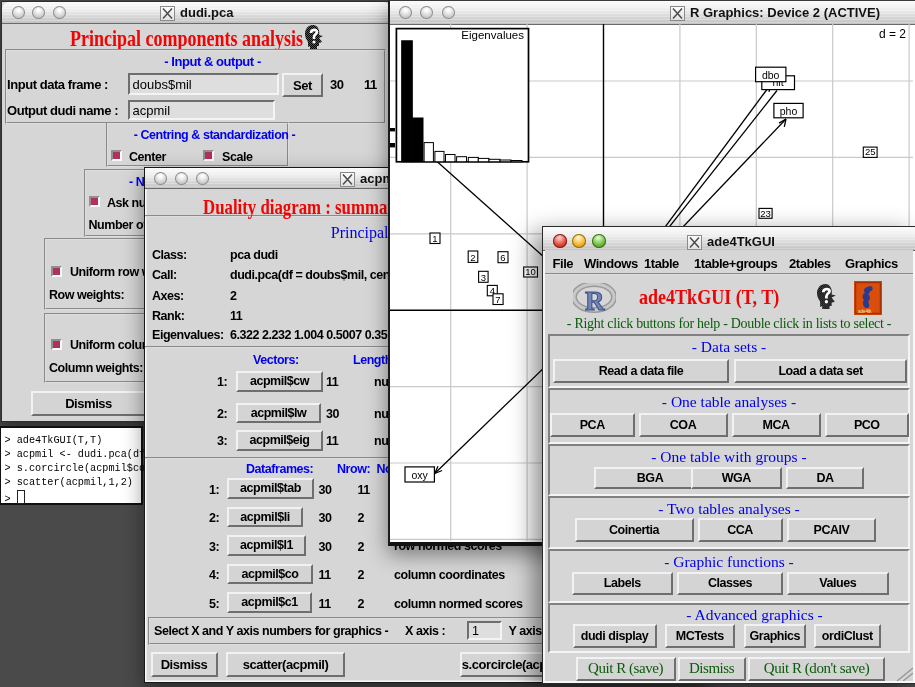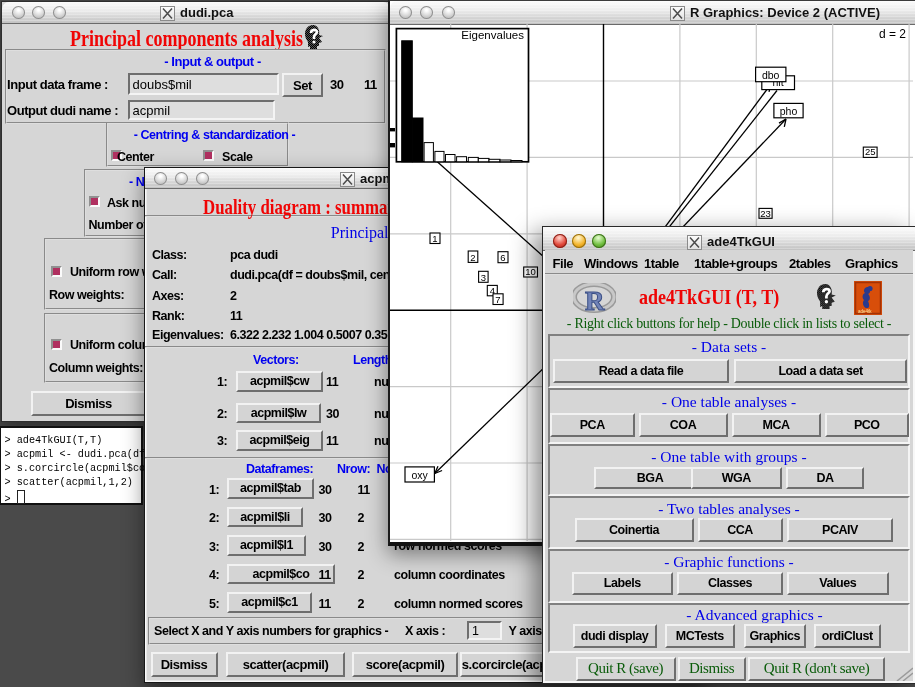--- a/index.html
+++ b/index.html
@@ -67,21 +67,21 @@
   <div class="entry" style="left:125.5px;top:71px;width:151px;height:22px;font-size:13px;padding-top:2px;">doubs$mil</div>
   <div class="btn" style="left:280px;top:71px;width:41px;height:24px;font-size:13px;">Set</div>
   <div class="lbl" style="left:328px;top:75px;font-size:13px;">30</div>
   <div class="lbl" style="left:362px;top:75px;font-size:13px;">11</div>
   <div class="lbl" style="left:5px;top:101px;font-size:13px;">Output dudi name :</div>
   <div class="entry" style="left:125.5px;top:98px;width:147px;height:20px;font-size:13px;">acpmil</div>
 
   <div class="gbox" style="left:104px;top:120px;width:183px;height:45px;"></div>
   <div class="lbl blue" style="left:104px;top:126px;width:183px;text-align:center;">- Centring &amp; standardization -</div>
   <div class="cb" style="left:109px;top:148px;"></div>
-  <div class="lbl" style="left:115px;top:147.5px;">Center</div>
+  <div class="lbl" style="left:127px;top:147.5px;">Center</div>
   <div class="cb" style="left:201px;top:148px;"></div>
   <div class="lbl" style="left:220px;top:147.5px;">Scale</div>
 
   <div class="gbox" style="left:82px;top:167px;width:280px;height:68px;"></div>
   <div class="lbl blue" style="left:110px;top:172.5px;">- Number of axes -</div>
   <div class="cb" style="left:86.5px;top:194px;"></div>
   <div class="lbl" style="left:105px;top:193.5px;">Ask number of axes interactively</div>
   <div class="lbl" style="left:86.5px;top:215.5px;">Number of axes:</div>
 
   <div class="gbox" style="left:42px;top:236px;width:320px;height:72px;"></div>
@@ -170,41 +170,40 @@
   <div class="lbl" style="left:212.5px;top:343px;">2</div>
   <div class="lbl" style="left:249px;top:343px;">row coordinates</div>
 
   <div class="lbl" style="left:64px;top:371.5px;">3:</div>
   <div class="btn" style="left:82px;top:367px;width:79px;height:20.5px;">acpmil$l1</div>
   <div class="lbl" style="left:173.5px;top:371.5px;">30</div>
   <div class="lbl" style="left:212.5px;top:371.5px;">2</div>
   <div class="lbl" style="left:249px;top:370.5px;">row normed scores</div>
 
   <div class="lbl" style="left:64px;top:400px;">4:</div>
-  <div class="btn" style="left:82px;top:395.5px;width:108px;height:20.5px;">acpmil$co</div>
+  <div class="btn" style="left:82px;top:395.5px;width:86px;height:20.5px;">acpmil$co</div>
   <div class="lbl" style="left:173.5px;top:400px;">11</div>
   <div class="lbl" style="left:212.5px;top:400px;">2</div>
   <div class="lbl" style="left:249px;top:400px;">column coordinates</div>
 
   <div class="lbl" style="left:64px;top:428.5px;">5:</div>
   <div class="btn" style="left:82px;top:424px;width:85px;height:20.5px;">acpmil$c1</div>
   <div class="lbl" style="left:173.5px;top:428.5px;">11</div>
   <div class="lbl" style="left:212.5px;top:428.5px;">2</div>
   <div class="lbl" style="left:249px;top:428.5px;">column normed scores</div>
 
   <div class="gbox" style="left:3px;top:448.5px;width:554px;height:28px;"></div>
   <div class="lbl" style="left:9px;top:455.5px;">Select X and Y axis numbers for graphics -</div>
   <div class="lbl" style="left:260px;top:455.5px;">X axis :</div>
   <div class="entry" style="left:322px;top:452.5px;width:35px;height:19px;">1</div>
   <div class="lbl" style="left:363.5px;top:455.5px;">Y axis :</div>
   <div class="entry" style="left:411px;top:452.5px;width:35px;height:19px;">2</div>
 
   <div class="btn" style="left:5.5px;top:483.5px;width:67px;height:25.5px;font-size:13px;">Dismiss</div>
   <div class="btn" style="left:81px;top:483.5px;width:119px;height:25.5px;font-size:13px;">scatter(acpmil)</div>
-  <div class="btn" style="left:207px;top:483.5px;width:106px;height:25.5px;font-size:13px;">score(acpmil)</div>
   <div class="btn" style="left:315px;top:483.5px;width:131px;height:25.5px;font-size:13px;">s.corcircle(acpmil$co)</div>
 </div>
 
 <div class="w" id="w4" style="left:388px;top:0px;width:527px;height:541px;background:#ffffff;
      border-left:2px solid #1c1c1c;border-bottom:4px solid #131313;border-top:1.5px solid #3a3a3a;box-sizing:content-box;
      box-shadow:0 8px 20px rgba(0,0,0,.45);">
   <div class="tb" style="height:23px;border-radius:7px 0 0 0;"></div>
   <div class="c" style="left:9px;top:5px;"></div>
   <div class="c" style="left:30px;top:5px;"></div>
   <div class="c" style="left:52px;top:5px;"></div>
@@ -372,21 +371,21 @@
        font-family:'Liberation Serif',serif;font-size:15.5px;color:#0000e8;">- One table with groups -</div>
   <div class="btn" style="left:51px;top:239.5px;width:112px;height:22px;">BGA</div>
   <div class="btn" style="left:147.5px;top:239.5px;width:91.5px;height:22px;">WGA</div>
   <div class="btn" style="left:243px;top:239.5px;width:78px;height:22px;">DA</div>
 
   <div class="sbox" style="left:5px;top:269px;width:362px;height:53px;"></div>
   <div style="position:absolute;left:5px;top:273px;width:362px;text-align:center;
        font-family:'Liberation Serif',serif;font-size:15.5px;color:#0000e8;">- Two tables analyses -</div>
   <div class="btn" style="left:31.5px;top:290.5px;width:119px;height:24px;">Coinertia</div>
   <div class="btn" style="left:154.5px;top:290.5px;width:85px;height:24px;">CCA</div>
-  <div class="btn" style="left:244px;top:290.5px;width:106px;height:24px;">PCAIV</div>
+  <div class="btn" style="left:244px;top:290.5px;width:89px;height:24px;">PCAIV</div>
 
   <div class="sbox" style="left:5px;top:322px;width:362px;height:53.5px;"></div>
   <div style="position:absolute;left:5px;top:326px;width:362px;text-align:center;
        font-family:'Liberation Serif',serif;font-size:15.5px;color:#0000e8;">- Graphic functions -</div>
   <div class="btn" style="left:28.5px;top:344.5px;width:101.5px;height:23.5px;">Labels</div>
   <div class="btn" style="left:134px;top:344.5px;width:106px;height:23.5px;">Classes</div>
   <div class="btn" style="left:244px;top:344.5px;width:101.5px;height:23.5px;">Values</div>
 
   <div class="sbox" style="left:5px;top:375.5px;width:362px;height:50px;"></div>
   <div style="position:absolute;left:5px;top:379px;width:413px;text-align:center;

